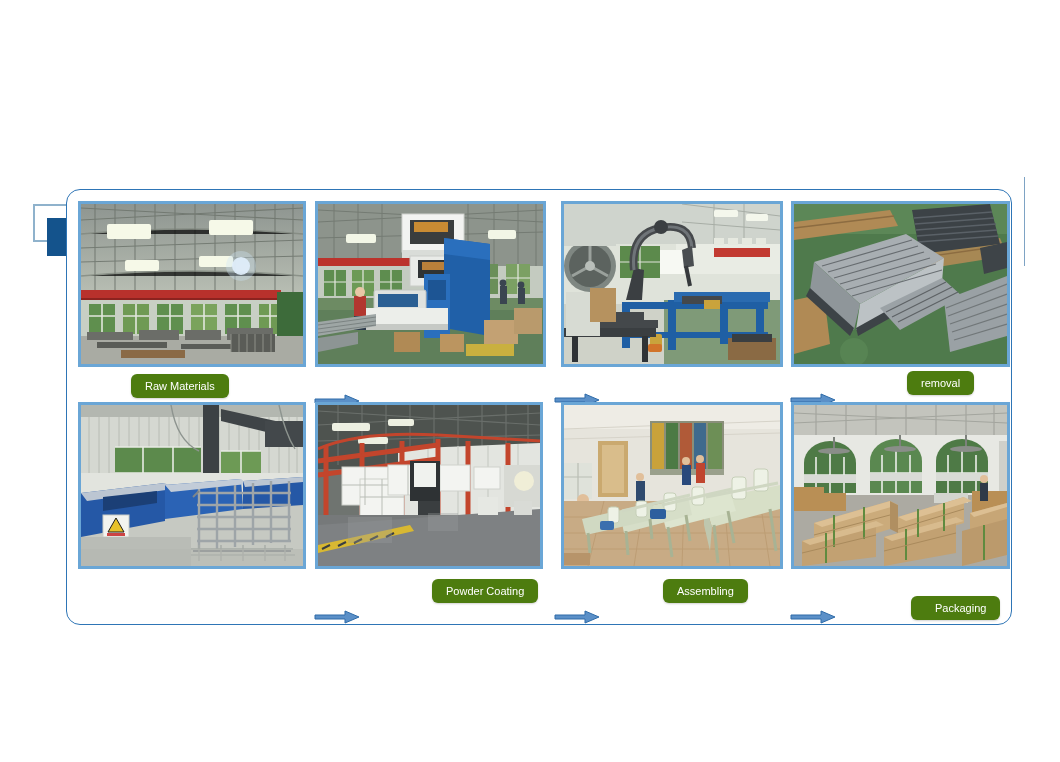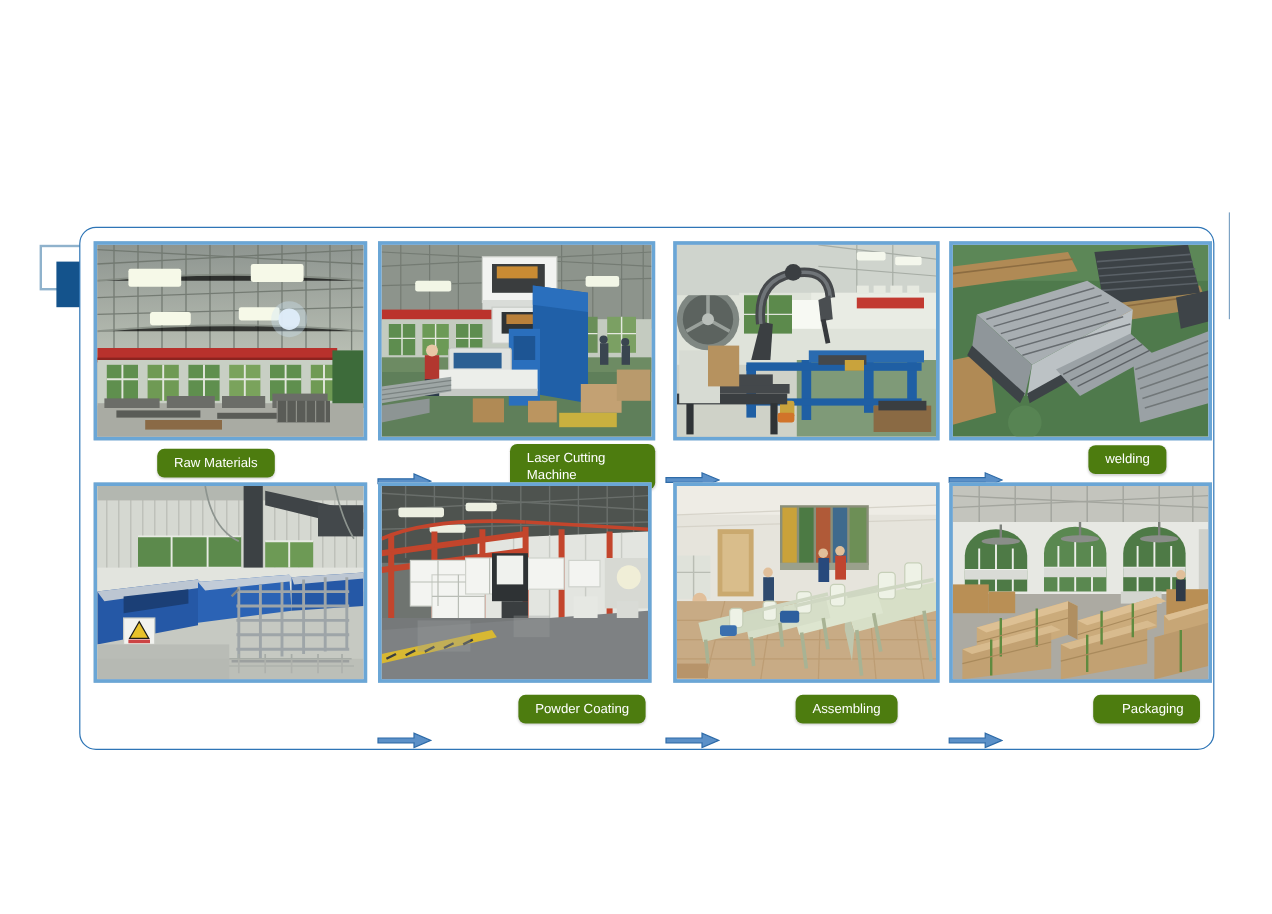--- a/index.html
+++ b/index.html
@@ -300,21 +300,20 @@
 
               <g fill="#3a4550">
                 <rect x="182" y="82" width="7" height="18"></rect>
                   <circle cx="185" cy="79" r="3.4"></circle>
                 <rect x="200" y="84" width="7" height="16"></rect>
                   <circle cx="203" cy="81" r="3.4"></circle>
               </g>
             </svg>
           </div>
         </div>
-        <div class="chip" style="left:110px; top:174px;">Laser Cutting Machine</div>
       </div>
 
       <div class="arrow" style="left:487px; top:197px;">
         <svg width="46" height="14" viewBox="0 0 46 14">
           <path d="M1 5 H31 V1 L45 7 L31 13 V9 H1 Z" fill="#5b90c8" stroke="#2e6ba8" stroke-width="1"></path>
         </svg>
       </div>
 
       <div class="cell" style="left:494px; width:222px;">
         <div class="photo-frame" style="left:0; top:5px; width:222px; height:166px;">
@@ -479,21 +478,21 @@
                 <path d="M158 128 L213 110"></path>
                   <path d="M160 136 L213 120"></path>
               </g>
 
               <path d="M186 44 L213 38 L213 64 L190 70 Z" fill="#3e4448"></path>
 
               <circle cx="60" cy="148" r="14" fill="#5e8a58" opacity=".6"></circle>
             </svg>
           </div>
         </div>
-        <div class="chip" style="left:116px; top:175px;">welding</div>
+        <div class="chip" style="left:116px; top:175px;">removal</div>
       </div>
     </div>
 
     <div class="row row-2">
 
       <div class="cell" style="left:11px; width:228px;">
         <div class="photo-frame" style="left:0; top:0; width:228px; height:167px;">
           <div class="photo">
             <svg width="222" height="161" viewBox="0 0 222 161" preserveAspectRatio="none">
               <rect width="222" height="161" fill="#c6c9c2"></rect>
@@ -911,18 +910,18 @@
 
               <g stroke="#a98a5c" stroke-width="1">
                 <path d="M20 130 L96 110"></path>
                   <path d="M104 124 L170 104"></path>
                 <path d="M8 148 L82 130"></path>
                   <path d="M90 146 L162 128"></path>
               </g>
             </svg>
           </div>
         </div>
-        <div class="chip" style="left:120px; top:177px;padding-left:24px;">Packaging</div>
+        <div class="chip" style="left:120px; top:194px;padding-left:24px;">Packaging</div>
       </div>
     </div>
 
   </div>
 </div>
 
 </body></html>

